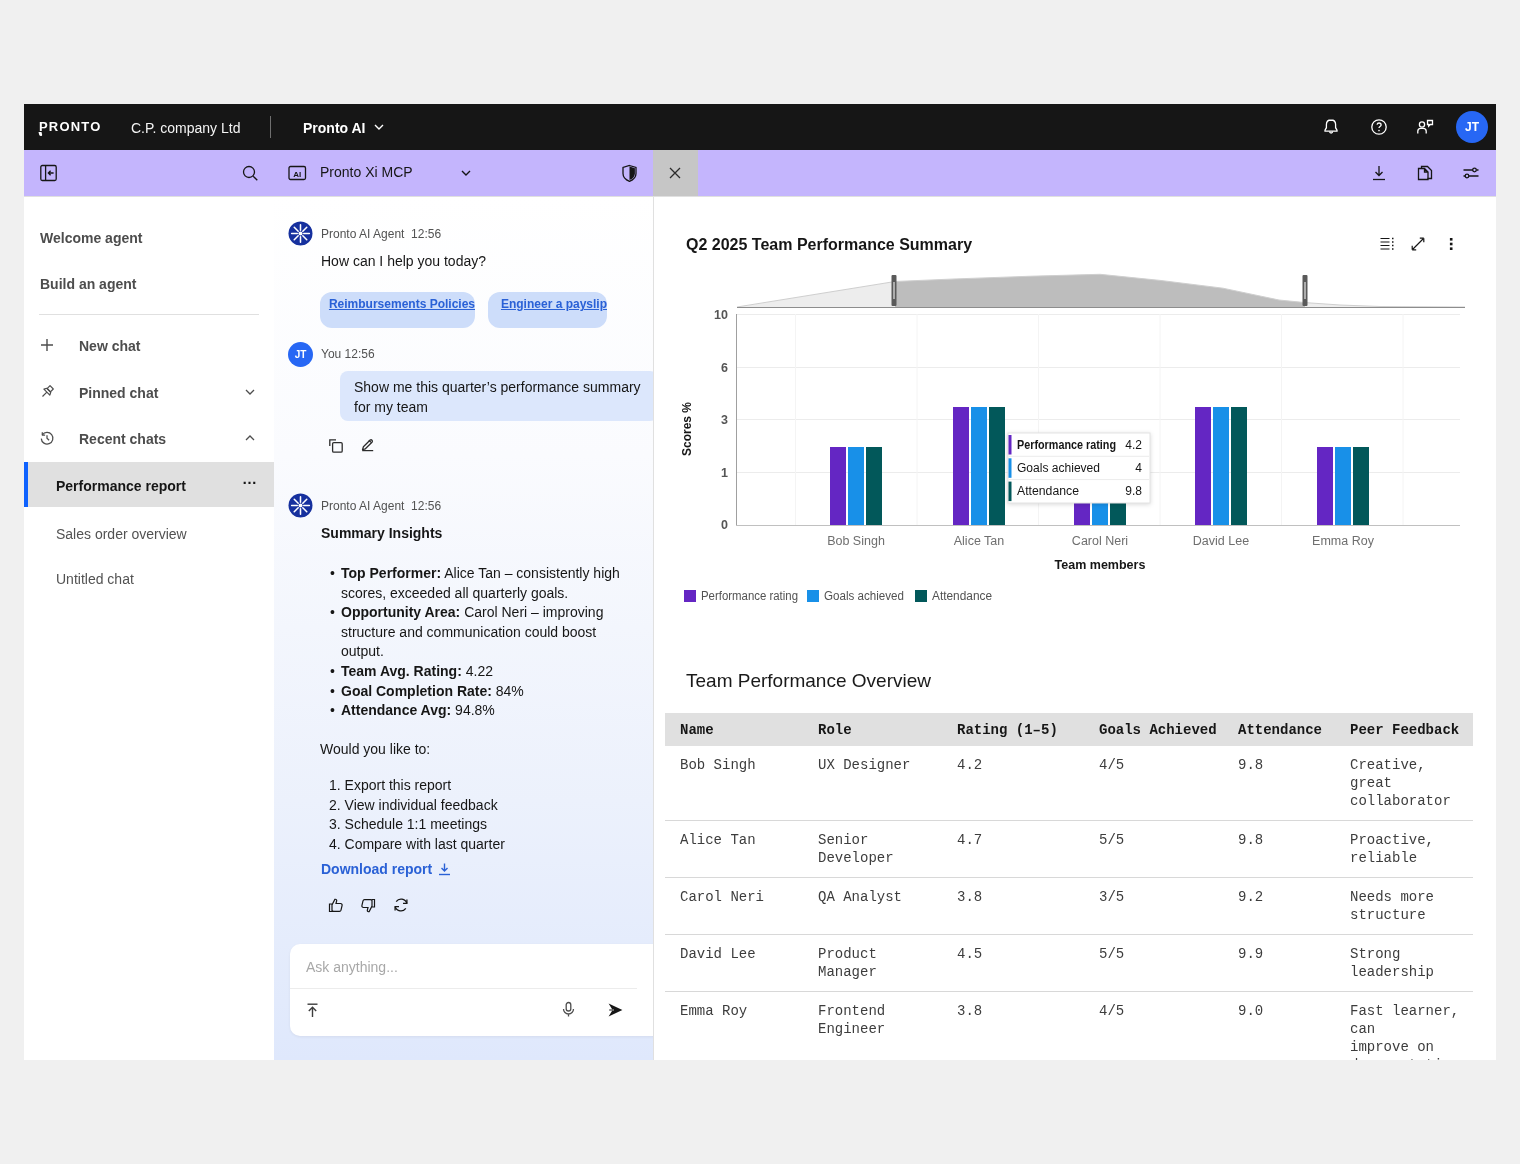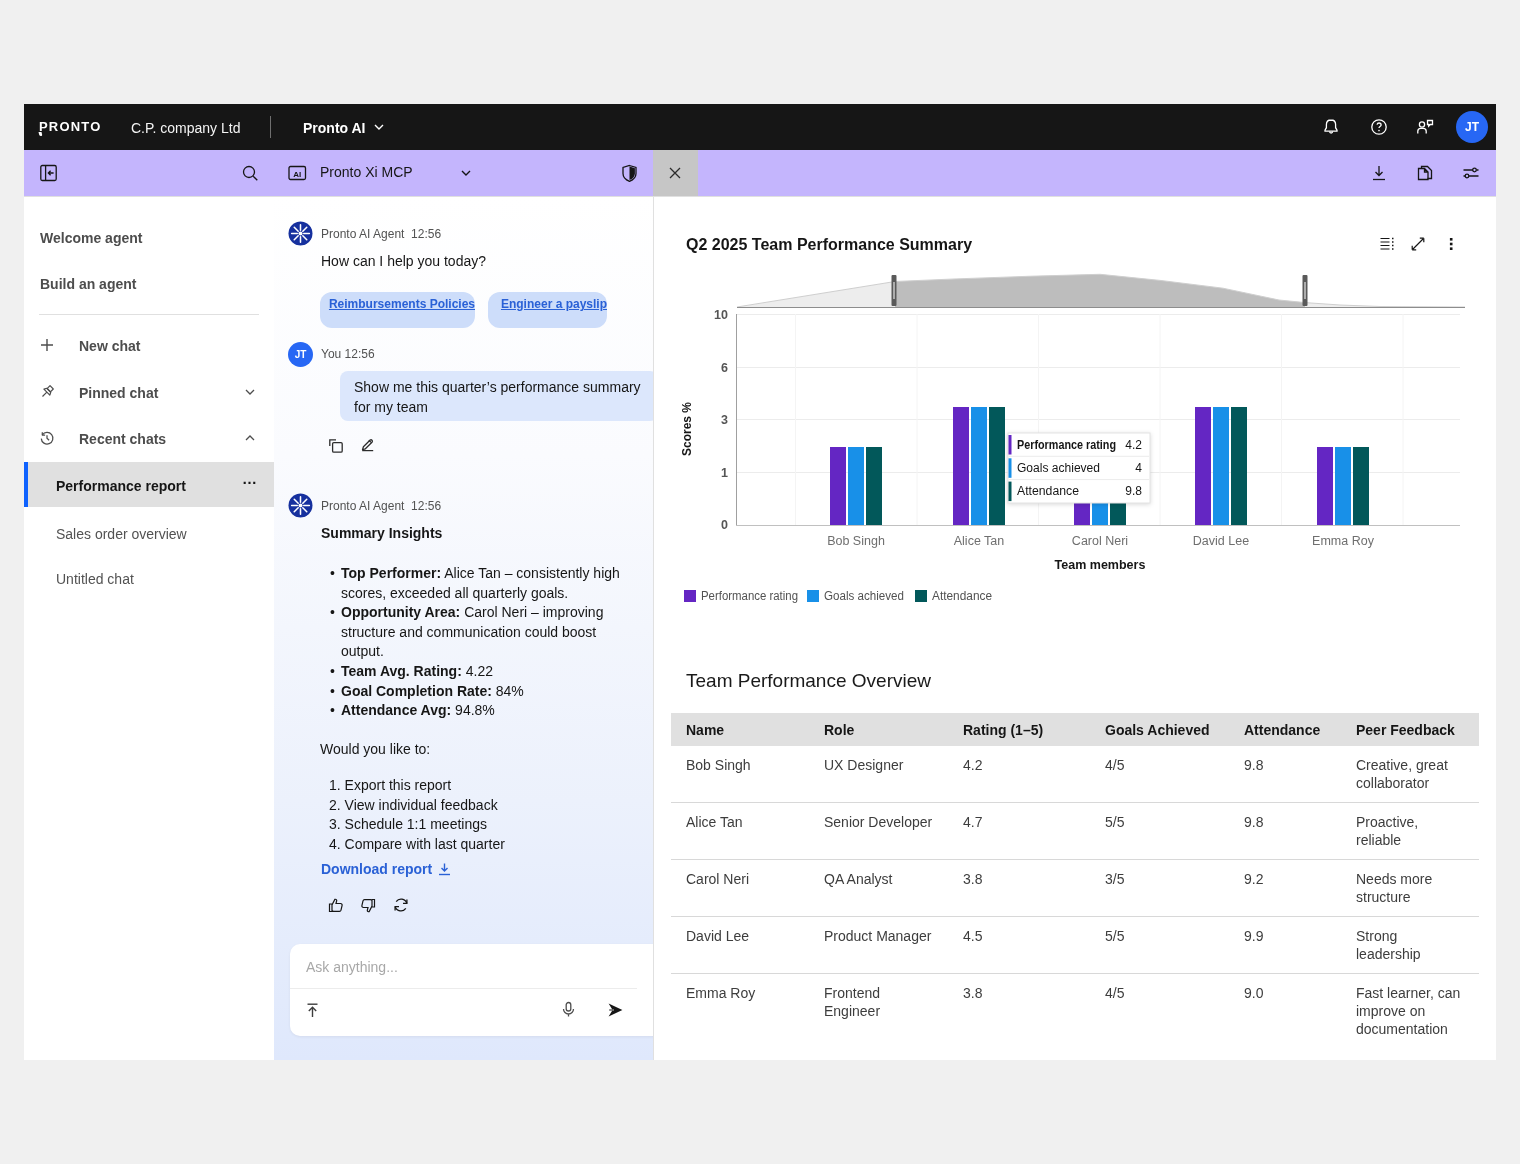--- a/index.html
+++ b/index.html
@@ -30,21 +30,21 @@
   .chip { position:absolute; height:36px; border-radius:12px; background:#cdddfa; color:#2a61d6; font-size:12px; font-weight:bold; line-height:24px; text-align:right;text-decoration:underline; }
   .bubble { position:absolute; left:46px; top:175px; width:318px; height:50px; background:#dce7fc; border-radius:8px; font-size:14px; color:#161616; line-height:19.5px; padding:7px 0 0 14px;margin-left:20px; }
   .avatar { position:absolute; width:25px; height:25px; border-radius:50%; }
   .ico { position:absolute; }
   .link { color:#2a61d6; font-weight:bold; font-size:14px; }
   .inputcard { position:absolute; left:16px; top:748px; width:383px; height:92px; background:#fff; border-radius:10px; box-shadow:0 1px 3px rgba(0,0,0,0.06); }
   
   .main { position:absolute; left:630px; top:92px; width:842px; height:864px; background:#fff; }
   .charttitle { position:absolute; left:32px; top:40px; font-size:16px; font-weight:bold; color:#161616; }
   .tabletitle { position:absolute; left:32px; top:474px; font-size:19px; color:#1a1a1a; }
-  table.perf { position:absolute; left:17px; top:517px; width:808px; border-collapse:collapse; font-size:14px; color:#3d3d3d; table-layout:fixed; }
+  table.perf { position:absolute; left:11px; top:517px; width:808px; border-collapse:collapse; font-size:14px; color:#3d3d3d; table-layout:fixed;font-family:Liberation Mono, monospace; }
   table.perf th { background:#e0e0e0; text-align:left; font-weight:bold; color:#161616; height:33px; padding:0 0 0 15px; }
   table.perf td { padding:10px 0 10px 15px; vertical-align:top; border-bottom:1px solid #d8d8d8; line-height:18px; }
   table.perf tr.last td { border-bottom:none; }
 </style>
 </head>
 <body>
 <div class="app">
   <div class="topbar">
     <div class="logo">PRONTO<span class="ptail"></span></div>
     <div class="cotext">C.P. company Ltd</div>

